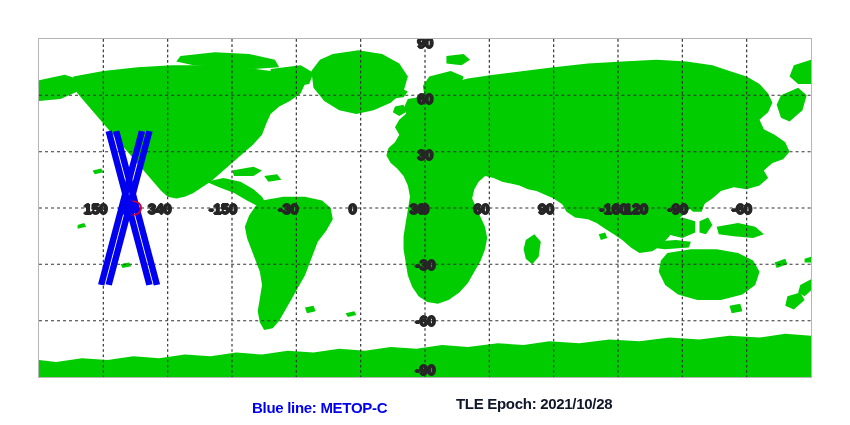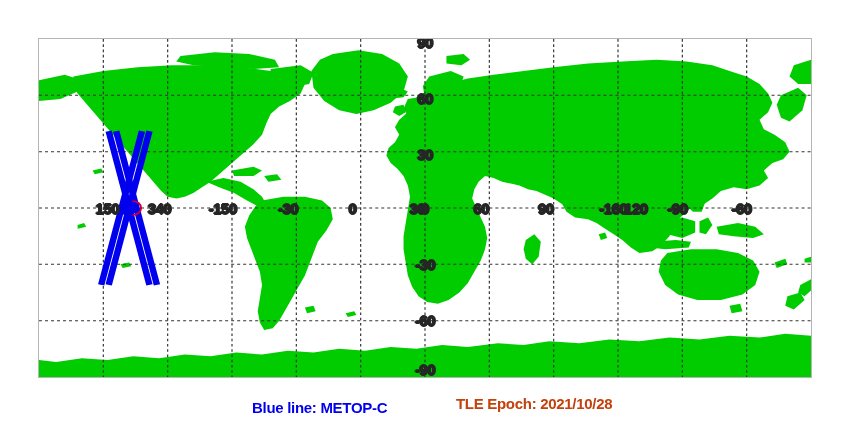--- a/index.html
+++ b/index.html
@@ -72,21 +72,21 @@
     font-weight: bold;
     white-space: nowrap;
     line-height: 1;
     letter-spacing: -0.3px;
   }
   .legend-entry .lbl { }
   .legend-entry .val { }
 
   #legend-red   { left: 28px;  top: 4px; color: #ff0000; }
   #legend-blue  { left: 252px; top: 8px; color: #0000ee; }
-  #legend-epoch { left: 456px; top: 4px; color: #c2410c; }
+  #legend-epoch { left: 456px; top: 4px; color: #0f172a; }
 </style>
 </head>
 <body>
 
 <div id="map-panel">
 
   <svg id="map-svg" viewBox="0 0 360 180" preserveAspectRatio="none">
 
     <rect x="0" y="0" width="360" height="180" fill="#ffffff"></rect>
 
@@ -211,21 +211,21 @@
 
     <circle cx="41.5" cy="90" r="4.1" fill="#0000ee" stroke="none"></circle>
   </svg>
 
   <div class="tick-label lon-label" style="left:32.26%; top:50%;">-30</div>
   <div class="tick-label lon-label" style="left:40.60%; top:50%;">0</div>
   <div class="tick-label lon-label" style="left:49.00%; top:50%;">30</div>
   <div class="tick-label lon-label" style="left:57.30%; top:50%;">60</div>
   <div class="tick-label lon-label" style="left:65.65%; top:50%;">90</div>
   <div class="tick-label lon-label" style="left:74.20%; top:50%;padding-left:48px;">120</div>
-  <div class="tick-label lon-label" style="left:7.30%; top:50%;margin-left:12px;">150</div>
+  <div class="tick-label lon-label" style="left:7.30%; top:50%;">150</div>
   <div class="tick-label lon-label" style="left:15.60%; top:50%;">340</div>
   <div class="tick-label lon-label" style="left:23.80%; top:50%;">-150</div>
   <div class="tick-label lon-label" style="left:74.40%; top:50%;">-160</div>
   <div class="tick-label lon-label" style="left:82.70%; top:50%;">-90</div>
   <div class="tick-label lon-label" style="left:91.00%; top:50%;">-60</div>
 
   <div class="tick-label lat-label" style="left:50%; top:0.8%;">90</div>
   <div class="tick-label lat-label" style="left:50%; top:17.4%;">60</div>
   <div class="tick-label lat-label" style="left:50%; top:34.0%;">30</div>
   <div class="tick-label lat-label" style="left:50%; top:50.0%;">0</div>

